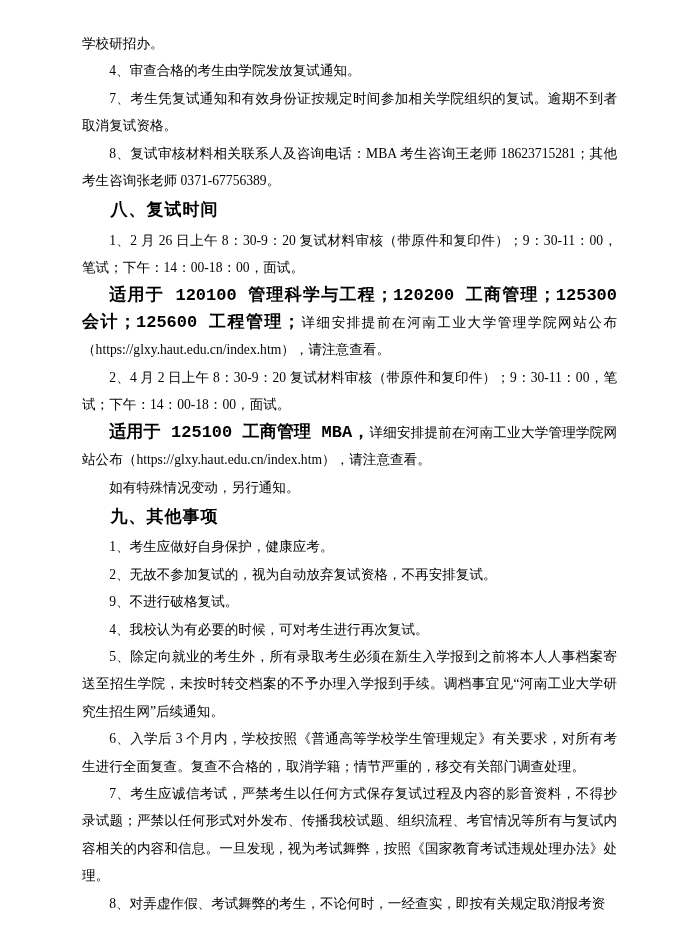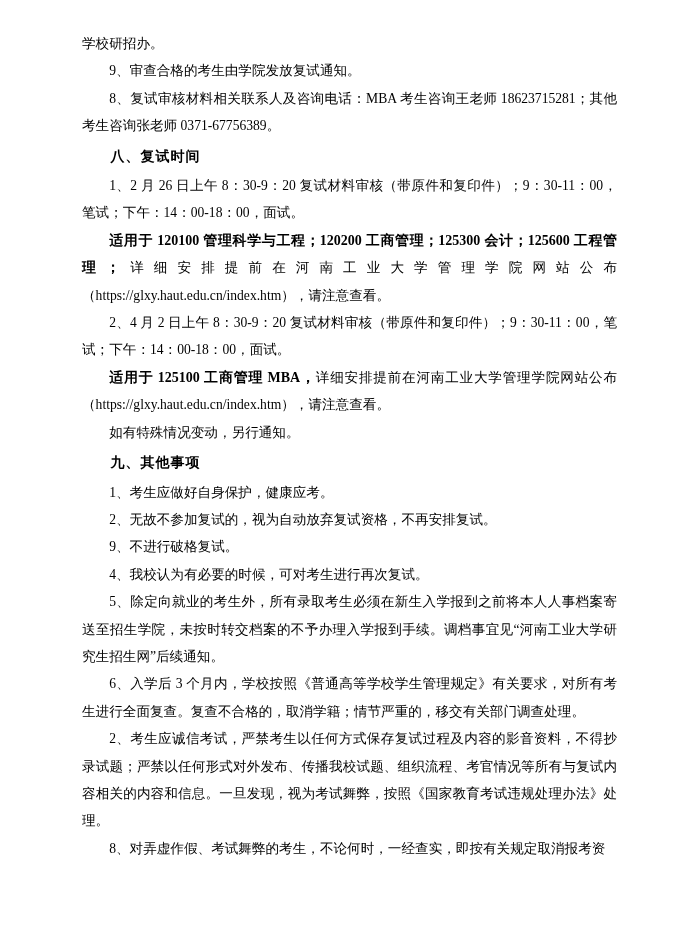--- a/index.html
+++ b/index.html
@@ -42,41 +42,42 @@
     font-size: 14.2px;
     margin: 3px 0 2px 0;
     text-align: left;
     letter-spacing: 1px;
   }
   span.run {
     font-weight: normal;
   }
   span.run.b {
     font-weight: bold;
-    font-family: Liberation Serif, serif;
-    font-size: 14px;
+    font-family: Liberation Mono, monospace;
+    font-size: 17px;
   }
 </style>
 </head>
 <body>
 
 <div class="page">
   <div class="doc-body">
       <p class="para"><span class="run">学校研招办。</span></p>
-      <p class="para indent"><span class="run">9、审查合格的考生由学院发放复试通知。</span></p>
+      <p class="para indent"><span class="run">4、审查合格的考生由学院发放复试通知。</span></p>
+      <p class="para indent"><span class="run">7、考生凭复试通知和有效身份证按规定时间参加相关学院组织的复试。逾期不到者取消复试资格。</span></p>
       <p class="para indent"><span class="run">8、复试审核材料相关联系人及咨询电话：MBA 考生咨询王老师 18623715281；其他考生咨询张老师 0371-67756389。</span></p>
       <p class="para indent heading"><span class="run b">八、复试时间</span></p>
       <p class="para indent"><span class="run">1、2 月 26 日上午 8：30-9：20 复试材料审核（带原件和复印件）；9：30-11：00，笔试；下午：14：00-18：00，面试。</span></p>
       <p class="para indent"><span class="run b">适用于 120100 管理科学与工程；120200 工商管理；125300 会计；125600 工程管理；</span><span class="run">详细安排提前在河南工业大学管理学院网站公布（https://glxy.haut.edu.cn/index.htm），请注意查看。</span></p>
       <p class="para indent"><span class="run">2、4 月 2 日上午 8：30-9：20 复试材料审核（带原件和复印件）；9：30-11：00，笔试；下午：14：00-18：00，面试。</span></p>
       <p class="para indent"><span class="run b">适用于 125100 工商管理 MBA，</span><span class="run">详细安排提前在河南工业大学管理学院网站公布（https://glxy.haut.edu.cn/index.htm），请注意查看。</span></p>
       <p class="para indent"><span class="run">如有特殊情况变动，另行通知。</span></p>
       <p class="para indent heading"><span class="run b">九、其他事项</span></p>
       <p class="para indent"><span class="run">1、考生应做好自身保护，健康应考。</span></p>
       <p class="para indent"><span class="run">2、无故不参加复试的，视为自动放弃复试资格，不再安排复试。</span></p>
       <p class="para indent"><span class="run">9、不进行破格复试。</span></p>
       <p class="para indent"><span class="run">4、我校认为有必要的时候，可对考生进行再次复试。</span></p>
       <p class="para indent"><span class="run">5、除定向就业的考生外，所有录取考生必须在新生入学报到之前将本人人事档案寄送至招生学院，未按时转交档案的不予办理入学报到手续。调档事宜见“河南工业大学研究生招生网”后续通知。</span></p>
       <p class="para indent"><span class="run">6、入学后 3 个月内，学校按照《普通高等学校学生管理规定》有关要求，对所有考生进行全面复查。复查不合格的，取消学籍；情节严重的，移交有关部门调查处理。</span></p>
-      <p class="para indent"><span class="run">2、考生应诚信考试，严禁考生以任何方式保存复试过程及内容的影音资料，不得抄录试题；严禁以任何形式对外发布、传播我校试题、组织流程、考官情况等所有与复试内容相关的内容和信息。一旦发现，视为考试舞弊，按照《国家教育考试违规处理办法》处理。</span></p>
+      <p class="para indent"><span class="run">7、考生应诚信考试，严禁考生以任何方式保存复试过程及内容的影音资料，不得抄录试题；严禁以任何形式对外发布、传播我校试题、组织流程、考官情况等所有与复试内容相关的内容和信息。一旦发现，视为考试舞弊，按照《国家教育考试违规处理办法》处理。</span></p>
       <p class="para indent"><span class="run">8、对弄虚作假、考试舞弊的考生，不论何时，一经查实，即按有关规定取消报考资</span></p>
     </div>
 </div>
 
 </body></html>

